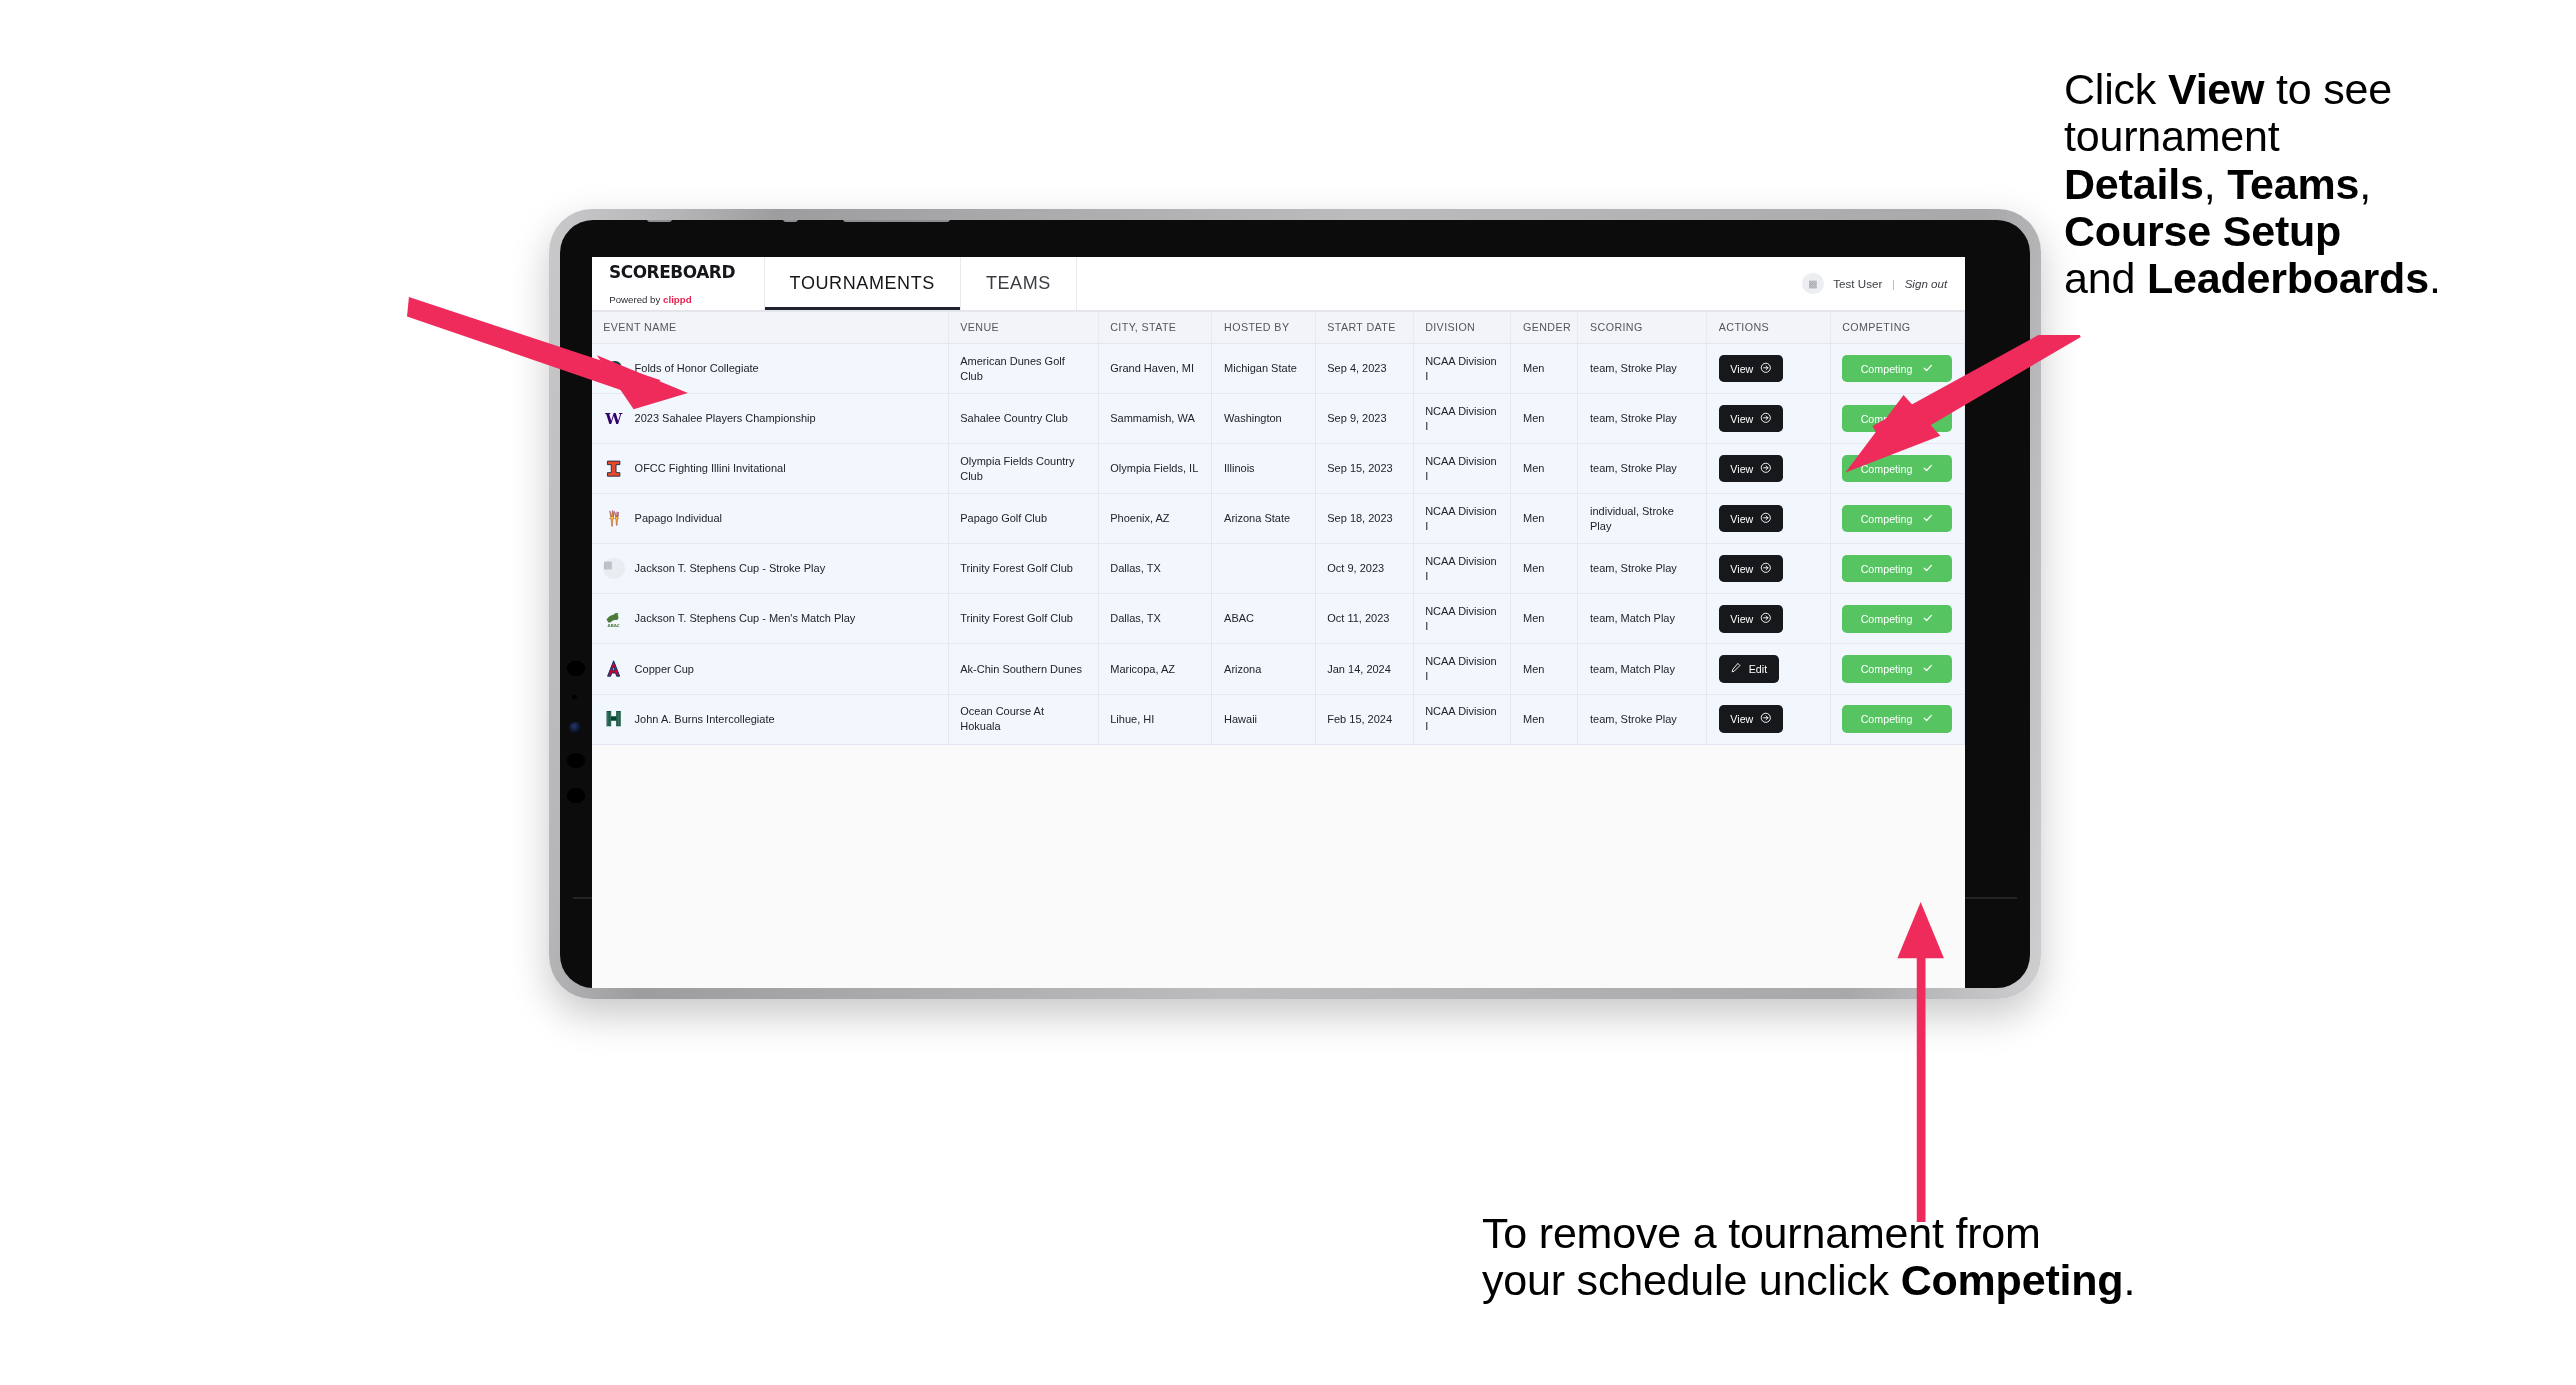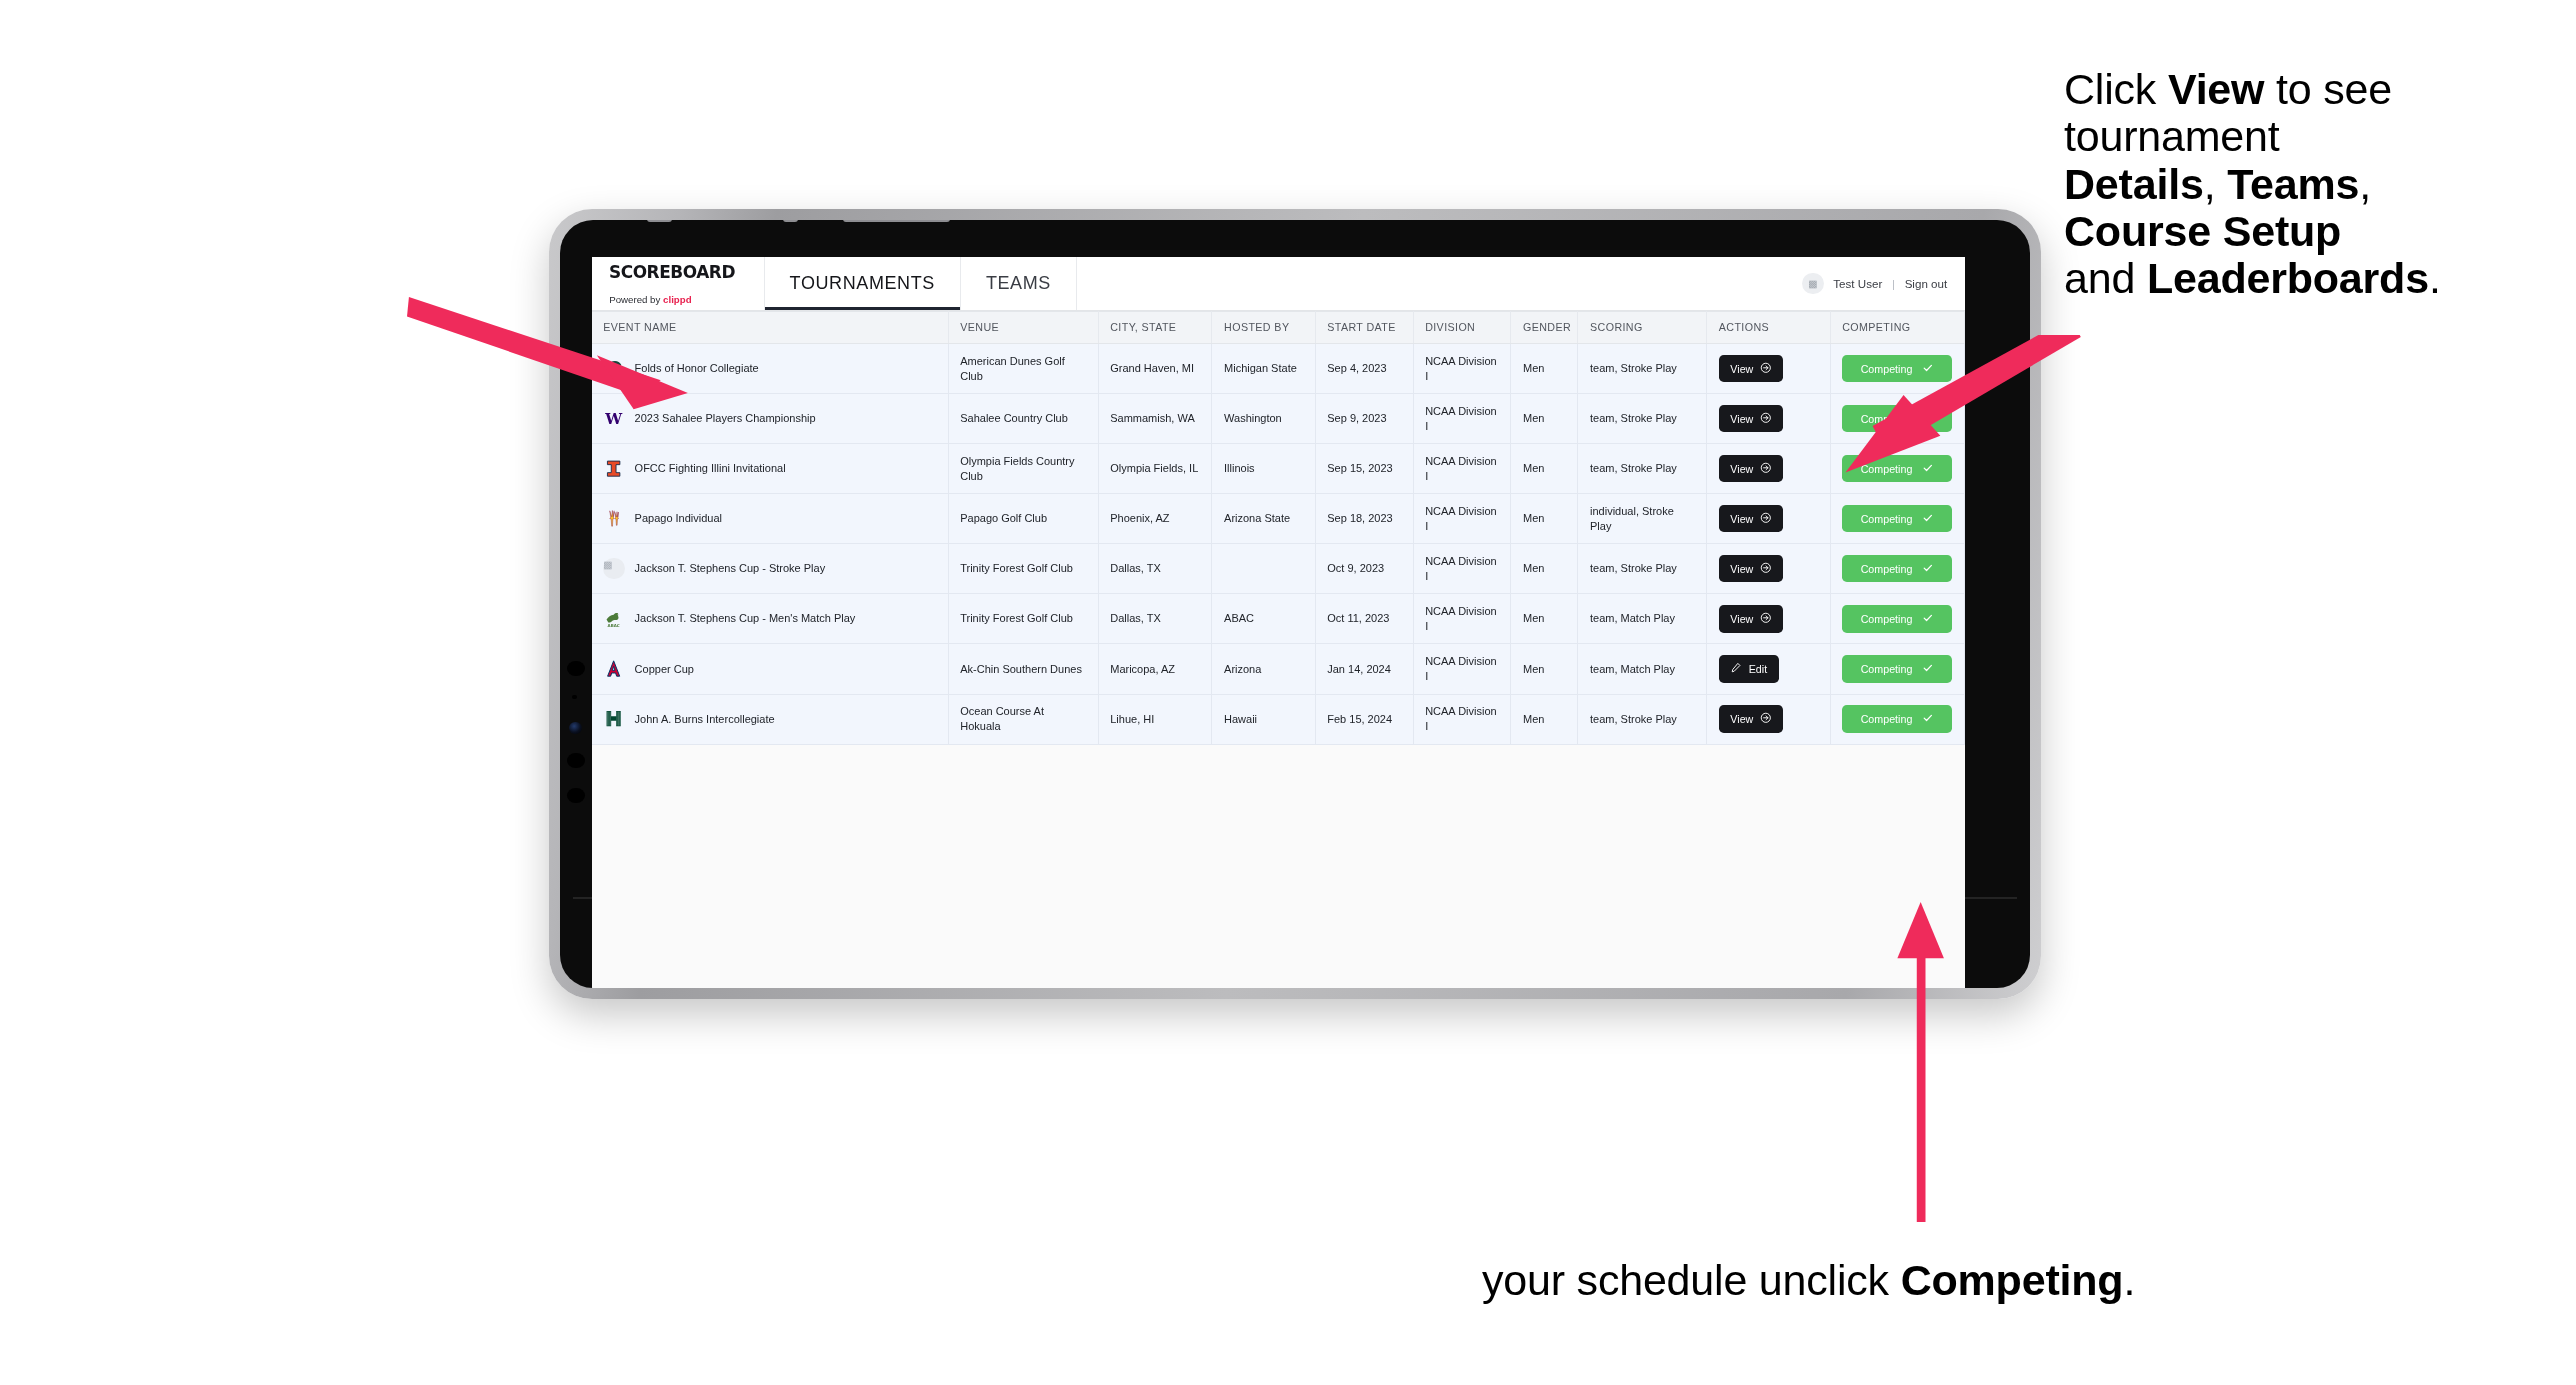--- a/index.html
+++ b/index.html
@@ -73,21 +73,21 @@
   }
   .navtab.active { box-shadow: inset 0 -2.9px 0 0 #1f2430; color:#15161a; }
   .navtab:first-child { border-left:1px solid #e8eaed; }
 
   .header-right { margin-left:auto; display:flex; align-items:center; gap:9.7px; padding-right:17.5px; font-size:11.6px; color:#3a3d44; }
   .avatar {
     width:21.3px; height:21.3px; border-radius:50%; background:#eceef1;
     display:flex; align-items:center; justify-content:center; color:#9aa0a8; font-size:9.7px;
   }
   .sep { color:#b9bdc4; }
-  .signout { cursor:pointer; }
+  .signout { cursor:pointer;font-style:italic; }
 
   
   #filterbar {
     height: 54px; background:#fff; display:flex; align-items:center;
     padding: 0 17.5px; position:relative;
   }
   .seg {
     display:flex; align-items:center; background:#ececee; border-radius:8.7px; padding:3.9px; gap:1.9px;
   }
   .seg-btn {
@@ -139,21 +139,21 @@
   #table-fill { background:#fafafa; height:194px; }
 </style>
 </head>
 <body>
 
 <div id="stage">
 
 
   <div class="annot" id="annot-right"><span>Click </span><b>View</b><span> to see</span><br><span>tournament</span><br><b>Details</b><span>, </span><b>Teams</b><span>,</span><br><b>Course Setup</b><br><span>and </span><b>Leaderboards</b><span>.</span></div>
 
-  <div class="annot" id="annot-bottom"><br><span>your schedule unclick </span><b>Competing</b><span>.</span></div>
+  <div class="annot" id="annot-bottom"><span>To remove a tournament from</span><br><span>your schedule unclick </span><b>Competing</b><span>.</span></div>
 
   <div id="tablet">
     <div id="tablet-body">
 
       <div class="sensor" style="left:87px;top:-3.9px;width:25px;height:5.8px;background:#8e8e92;border-radius:2.9px;"></div>
       <div class="sensor" style="left:223px;top:-3.9px;width:15.5px;height:5.8px;background:#8e8e92;border-radius:2.9px;"></div>
       <div class="sensor" style="left:283px;top:-3.9px;width:107px;height:5.8px;background:#8e8e92;border-radius:2.9px;"></div>
 
       <div class="sensor" style="left:7.8px;top:441px;width:17.5px;height:15.5px;"></div>
       <div class="sensor" style="left:12.6px;top:475px;width:4.8px;height:4.8px;"></div>

